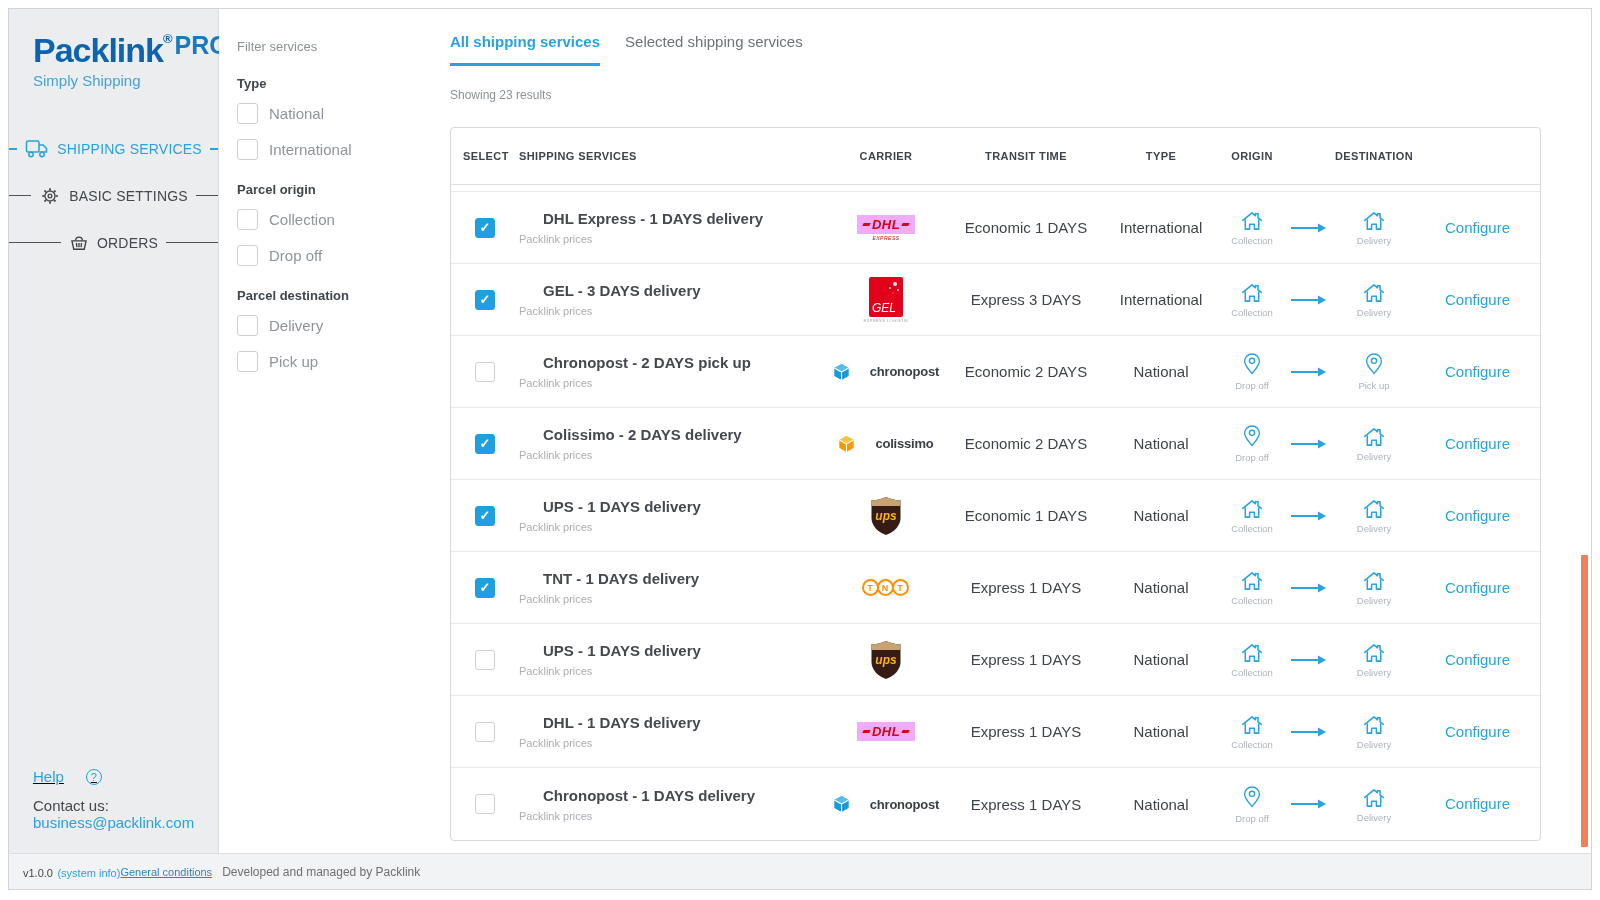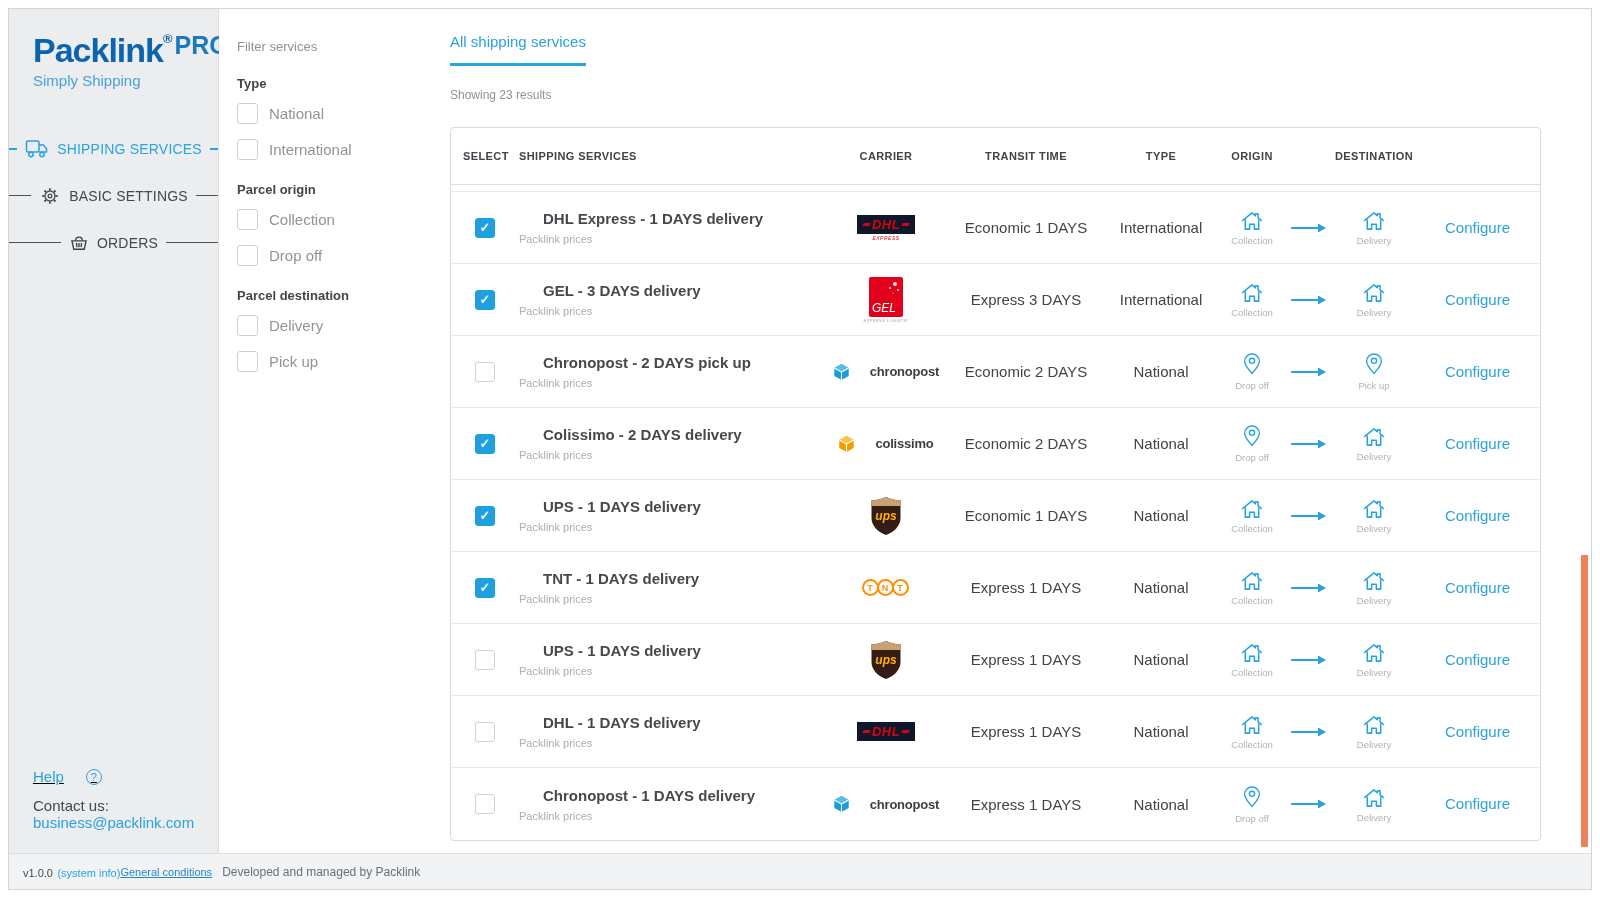--- a/index.html
+++ b/index.html
@@ -49,21 +49,21 @@
   .filter-option { display:flex; align-items:center; gap:11px; margin-bottom:15px; cursor:pointer; }
   .cb {
     width:21px; height:21px; border:1px solid #cdd1d4; border-radius:3px; background:#fff; flex-shrink:0;
   }
   .filter-option-label { font-size:15px; color:#8e9499; }
 
   
   .main { flex:1; padding:24px 50px 0 4px; position:relative; min-width:0; }
   .tabs { display:flex; gap:25px; }
   .tab { font-size:15px; color:#6d7378; padding-bottom:13px; cursor:pointer; }
-  .tab.active { color:#29a2e0; font-weight:normal; border-bottom:3px solid #29a2e0; }
+  .tab.active { color:#29a2e0; font-weight:bold; border-bottom:3px solid #29a2e0; }
   .results-text { font-size:12px; color:#8d9297; margin-top:22px; }
 
   .svc-table { margin-top:25px; border:1px solid #d8dbdc; border-radius:4px; background:#fff; overflow:hidden; }
   .tgrid { display:grid; grid-template-columns:68px 302px 130px 150px 120px 62px 50px 82px 1fr; align-items:center; }
   .thead { height:57px; border-bottom:1px solid #dcdfe0; }
   .th { font-size:11px; font-weight:bold; color:#3f444a; letter-spacing:0.4px; }
   .th.c { text-align:center; }
   .th:first-child { padding-left:12px; }
   .row-sliver { height:7px; border-bottom:1px solid #e7e9ea; }
   .trow { height:72px; border-bottom:1px solid #e7e9ea; }
@@ -78,21 +78,21 @@
   .cell-carrier { display:flex; justify-content:center; }
   .cell-transit, .cell-type { font-size:15px; color:#3f444a; text-align:center; }
   .pt-cell { display:flex; flex-direction:column; align-items:center; gap:2px; }
   .pt-label { font-size:9.5px; color:#aeb3b8; }
   .cell-arrow { display:flex; justify-content:center; }
   .cell-action { text-align:center; }
   .configure-link { font-size:15px; color:#29a2e0; cursor:pointer; }
 
   
   .logo-dhl { display:flex; flex-direction:column; align-items:center; }
-  .dhl-box { width:58px; height:19px; background:#0f172a; display:flex; align-items:center; justify-content:center; gap:2px;text-align:center; }
+  .dhl-box { width:58px; height:19px; background:#f0abfc; display:flex; align-items:center; justify-content:center; gap:2px;text-align:center; }
   .dhl-dash { width:7px; height:3px; background:#d40511; transform:skewX(-25deg); }
   .dhl-txt { color:#d40511; font-size:13px; font-weight:bold; font-style:italic; letter-spacing:0.5px; line-height:1; }
   .dhl-sub { font-size:5px; color:#d40511; font-style:italic; margin-top:1px; letter-spacing:0.5px; }
   .logo-gel { display:flex; flex-direction:column; align-items:center; }
   .gel-box { width:34px; height:40px; background:#e2001a; border-radius:2px; position:relative; }
   .gel-dots { position:absolute; top:5px; right:6px; width:4px; height:4px; border-radius:50%; background:#fff;
               box-shadow:-5px 4px 0 -1px #fff, 3px 6px 0 -1px #fff, -2px 9px 0 -1.5px #fff, 5px 11px 0 -2px #fff; opacity:.9; }
   .gel-txt { position:absolute; left:3px; bottom:2px; color:#fff; font-size:12px; font-weight:normal; font-style:italic; }
   .gel-sub { font-size:4px; color:#9aa0a5; margin-top:1px; letter-spacing:0.4px; }
   .logo-cube { display:flex; align-items:center; gap:20px; }
@@ -234,20 +234,21 @@
               <span class="cb"></span>
               <span class="filter-option-label">Pick up</span>
             </div>
           </div>
         </div>
     </div>
 
     <div class="main">
       <div class="tabs">
         <div class="tab active">All shipping services</div>
+        <div class="tab">Selected shipping services</div>
       </div>
       <div class="results-text">Showing 23 results</div>
 
       <div class="svc-table">
         <div class="tgrid thead">
           <div class="th">SELECT</div>
           <div class="th">SHIPPING SERVICES</div>
           <div class="th c">CARRIER</div>
           <div class="th c">TRANSIT TIME</div>
           <div class="th c">TYPE</div>

